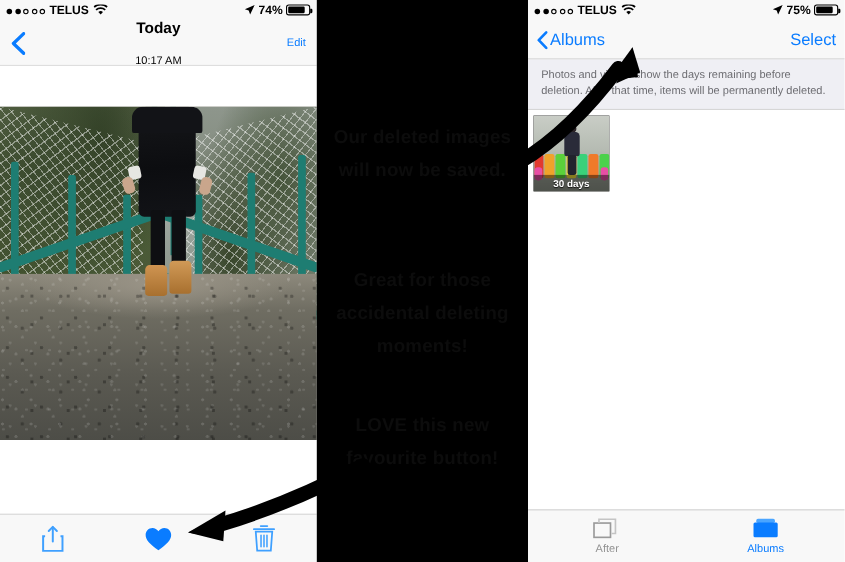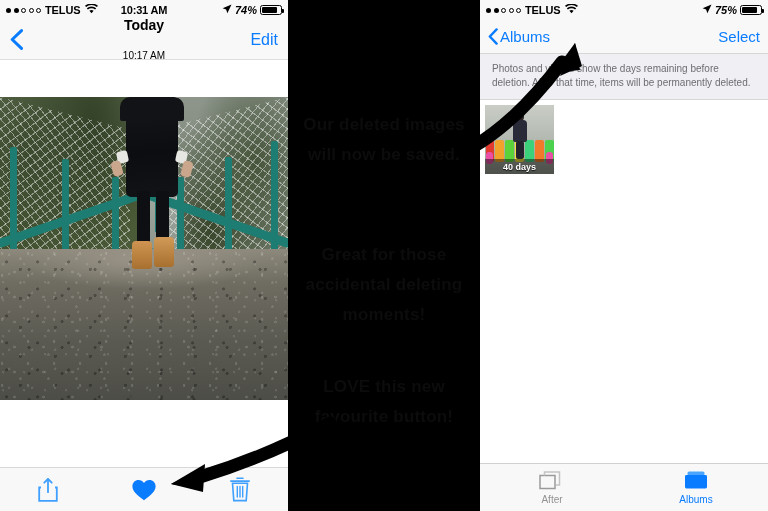--- a/index.html
+++ b/index.html
@@ -28,22 +28,22 @@
     padding: 0 6px;
     font-size: 11px; font-weight: bold; color: #000;
     position: relative;
   }
   .sb-left { display: flex; align-items: center; gap: 4px; }
   .sb-center {
     position: absolute; left: 0; right: 0; text-align: center;
     font-size: 11px; font-weight: bold; letter-spacing: -.2px;
   }
   .sb-right {
-    margin-left: auto; display: flex; align-items: center; gap: 3px;
-    position: relative; z-index: 2; font-style: italic;
+    margin-left: auto; display: flex; align-items: flex-start; gap: 3px;
+    position: relative; z-index: 2;
   }
   .dots { display: flex; gap: 2.5px; align-items: center; }
   .dot { width: 5px; height: 5px; border-radius: 50%; background: #000; }
   .dot.hollow { background: transparent; border: 1px solid #000; width: 5px; height: 5px; }
   .carrier { font-size: 11px; font-weight: bold; letter-spacing: -.1px; }
   .wifi { display: inline-block; }
   .loc { display: inline-block; }
   .batt-pct { font-size: 11px; font-weight: bold; }
   .batt {
     width: 22px; height: 10px; border: 1px solid #000; border-radius: 2.5px;
@@ -62,21 +62,21 @@
     border-bottom: 1px solid #dedede;
     padding: 0 10px;
   }
   .back-chevron { color: #0a7cff; display: flex; align-items: center; }
   .nav-title-wrap {
     position: absolute; left: 0; right: 0; text-align: center;
     pointer-events: none;
   }
   .nav-title { font-size: 14px; font-weight: bold; color: #000; line-height: 16px; }
   .nav-subtitle { font-size: 10px; color: #000; line-height: 13px; margin-top: 16px; }
-  .nav-action { margin-left: auto; color: #0a7cff; font-size: 16px; position: relative; z-index: 2; }
+  .nav-action { margin-left: auto; color: #0a7cff; font-size: 10px; position: relative; z-index: 2; }
 
   
   .photo-area { height: 37px; background: #fff; }
   .photo {
     width: 288px; height: 303px;
     position: relative; overflow: hidden;
     background: #6b6b5e;
   }
   .photo-sky {
     position: absolute; left: 0; right: 0; top: 0; height: 200px;
@@ -257,21 +257,20 @@
         </span>
         <span class="carrier">TELUS</span>
         <span class="wifi">
           <svg width="13" height="10" viewBox="0 0 13 10">
               <path d="M6.5 9.2 4.4 6.8a3.3 3.3 0 0 1 4.2 0Z" fill="#000"></path>
               <path d="M6.5 4.2a5.4 5.4 0 0 0-3.6 1.35l-1.1-1.25a7 7 0 0 1 9.4 0l-1.1 1.25A5.4 5.4 0 0 0 6.5 4.2Z" fill="#000"></path>
               <path d="M6.5 1.1a8.6 8.6 0 0 0-5.4 1.9L0 1.75a10.3 10.3 0 0 1 13 0L11.9 3A8.6 8.6 0 0 0 6.5 1.1Z" fill="#000"></path>
             </svg>
         </span>
       </div>
-      <div class="sb-center">10:31 AM</div>
       <div class="sb-right">
         <span class="loc">
           <svg width="10" height="10" viewBox="0 0 10 10">
               <path d="M9.5.5 0.6 4.3l3.5 1.2 1.3 3.7Z" fill="#000"></path>
             </svg>
         </span>
         <span class="batt-pct">74%</span>
         <span class="batt">
             <span class="batt-fill" style="width:74%"></span>
           </span>
@@ -421,21 +420,21 @@
           <span style="background:#f07a2a"></span>
           <span style="background:#4bd14b"></span>
         </div>
         <div class="th-pole-l"></div>
         <div class="th-pole-r"></div>
         <div class="th-person">
           <div class="th-head"></div>
           <div class="th-body"></div>
           <div class="th-legs"></div>
         </div>
-        <div class="th-badge">40 days</div>
+        <div class="th-badge">30 days</div>
       </div>
     </div>
 
     <div class="tabbar">
       <div class="tab inactive">
         <svg width="26" height="22" viewBox="0 0 26 22">
           <rect x="1" y="5.5" width="15" height="13" stroke="#9a9a9a" stroke-width="1.5" fill="none"></rect>
           <path d="M5.5 5.5V2h15v13h-3.5" stroke="#c4c4c4" stroke-width="1.5" fill="none"></path>
         </svg>
         <span class="tab-label">After</span>

